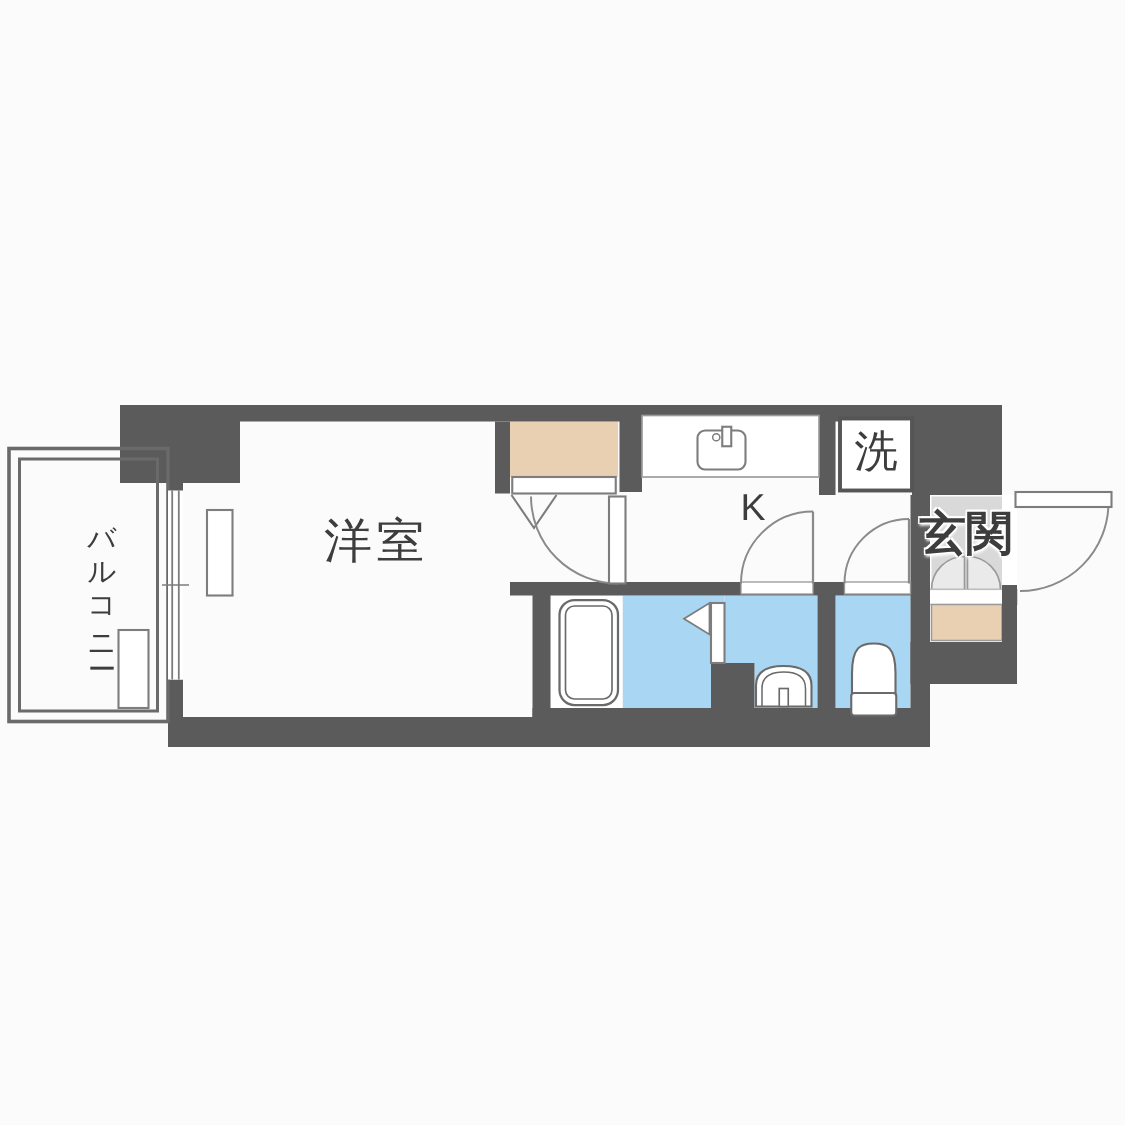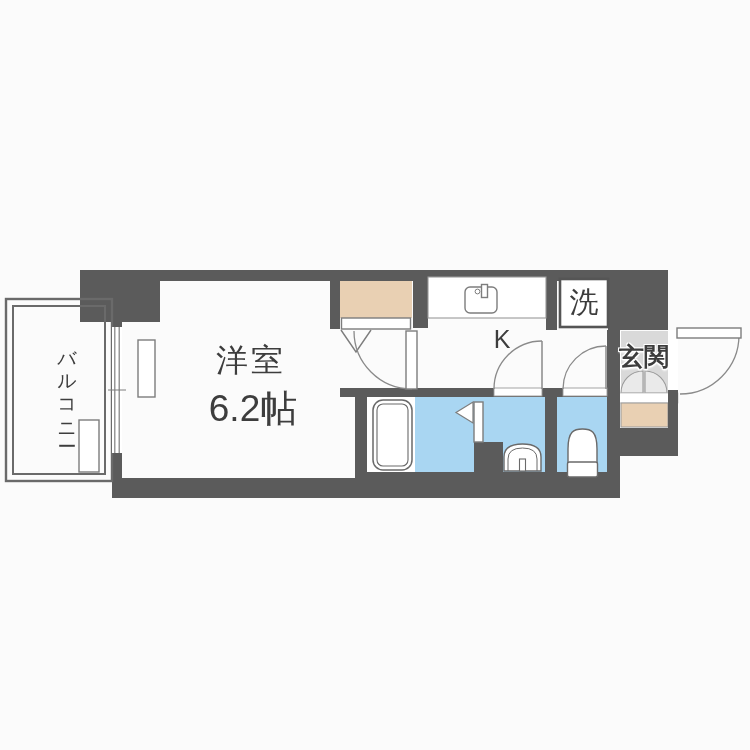--- a/index.html
+++ b/index.html
@@ -19,21 +19,21 @@
   .stroke-only{fill:none;stroke:#6a6a6a;stroke-width:2.4;}
   .stroke-thin{fill:none;stroke:var(--line);stroke-width:1.4;}
   .fixture{fill:#fff;stroke:var(--line);stroke-width:1.4;}
   .arc{fill:none;stroke:#8a8a8a;stroke-width:1.3;}
   .label{position:absolute;transform:translate(-50%,-50%);color:var(--text);white-space:nowrap;line-height:1.05;}
   .label-room{font-size:32px;letter-spacing:3px;font-weight:500;}
   .label-size{font-size:37px;font-weight:500;}
   .label-balcony{font-size:19px;writing-mode:vertical-rl;text-orientation:mixed;letter-spacing:3px;}
   .label-k{font-size:25px;font-weight:500;}
   .label-laundry{font-size:29px;font-weight:500;}
-  .label-entrance{font-size:25px;font-weight:600;
+  .label-entrance{font-size:31px;font-weight:600;
     text-shadow:-1px -1px 0 #fff,1px -1px 0 #fff,-1px 1px 0 #fff,1px 1px 0 #fff,0 2px 2px #fff;}
 </style>
 </head>
 <body>
 
 <div class="stage">
 
   <svg class="plan-svg" width="750" height="750" viewBox="0 0 750 750">
 
     <g>
@@ -141,18 +141,17 @@
       <rect x="519.5" y="459" width="6" height="12" fill="#ffffff" stroke="#6a6a6a" stroke-width="1.1"></rect>
     </g>
 
     <g>
       <path d="M 568 464 L 568 449 C 568 431 574 429 582.5 429 C 591 429 597 431 597 449 L 597 464 Z" fill="#ffffff" stroke="#6a6a6a" stroke-width="1.4"></path>
       <rect x="567.5" y="462" width="30" height="15" rx="2" fill="#ffffff" stroke="#6a6a6a" stroke-width="1.4"></rect>
     </g>
   </svg>
 
   <div class="label label-room" style="left:251px;top:361px;">洋室</div>
-  <div class="label label-size" style="left:253px;top:409px;">6.2帖</div>
   <div class="label label-balcony" style="left:67px;top:388px;">バルコニー</div>
   <div class="label label-k" style="left:502px;top:339px;">K</div>
   <div class="label label-laundry" style="left:584px;top:302px;">洗</div>
   <div class="label label-entrance" style="left:644px;top:356px;">玄関</div>
 </div>
 
 </body></html>

